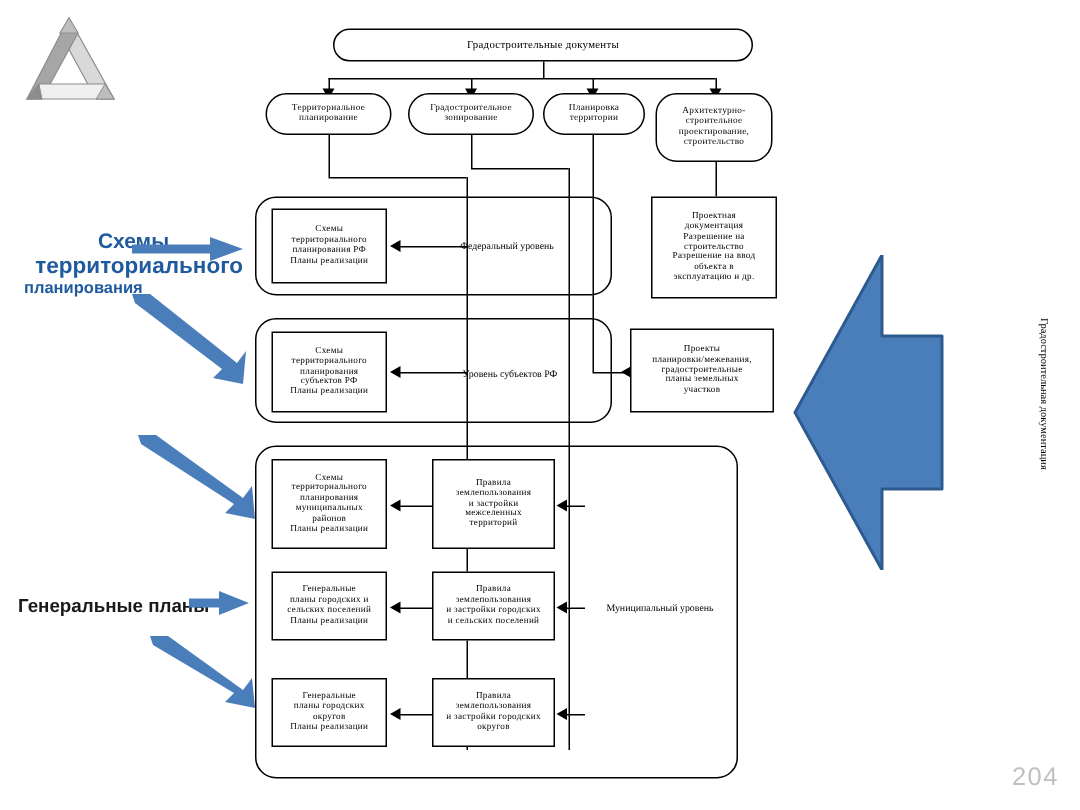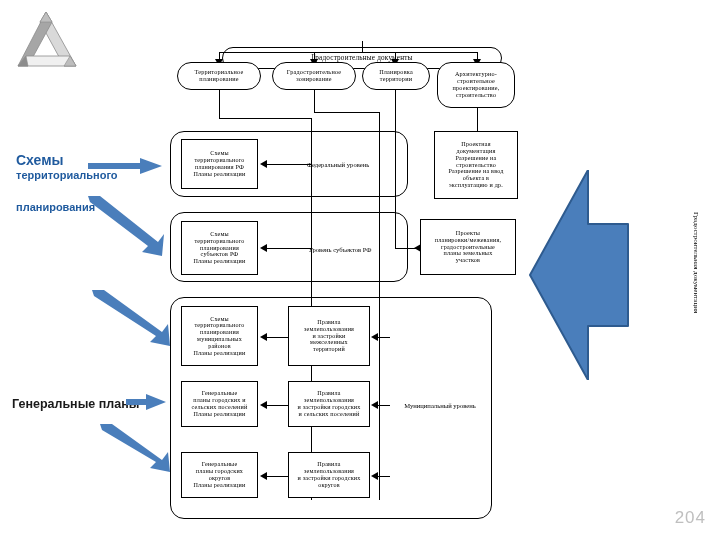--- a/index.html
+++ b/index.html
@@ -137,21 +137,21 @@
     <svg viewBox="0 0 80 64" width="80" height="64" aria-hidden="true">
       <polygon points="38,4 68,58 56,58 32,14" fill="#d9d9d9" stroke="#8c8c8c" stroke-width="0.8"></polygon>
       <polygon points="38,4 44,14 20,58 10,58" fill="#a6a6a6" stroke="#8c8c8c" stroke-width="0.8"></polygon>
       <polygon points="10,58 68,58 62,48 18,48" fill="#f0f0f0" stroke="#8c8c8c" stroke-width="0.8"></polygon>
       <polygon points="38,4 32,14 44,14" fill="#bfbfbf" stroke="#8c8c8c" stroke-width="0.6"></polygon>
       <polygon points="10,58 18,48 20,58" fill="#8c8c8c" stroke="#8c8c8c" stroke-width="0.6"></polygon>
       <polygon points="56,58 62,48 68,58" fill="#bdbdbd" stroke="#8c8c8c" stroke-width="0.6"></polygon>
     </svg>
   </div>
 
-  <div class="node rounded" style="left:222px; top:19px; width:280px; height:22px; font-size:7.2px;margin-top:28px;">
+  <div class="node rounded" style="left:222px; top:19px; width:280px; height:22px; font-size:7.2px;">
     <span class="txt">Градостроительные документы</span>
   </div>
 
   <div class="line-v" style="left:362px; top:41px; height:11px;"></div>
   <div class="line-h" style="left:219px; top:52px; width:258px;"></div>
 
   <div class="line-v" style="left:219px; top:52px; height:9px;"></div>
   <div class="arrow-down" style="left:215px; top:59px;"></div>
 
   <div class="line-v" style="left:314px; top:52px; height:9px;"></div>
@@ -307,23 +307,23 @@
 
   <div class="node" style="left:420px; top:219px; width:96px; height:56px; font-size:6.1px;">
     <span class="txt">Проекты
 планировки/межевания,
 градостроительные
 планы земельных
 участков</span>
   </div>
 
   <div class="blue-label" style="left:16px; top:152px; width:146px; font-size:12px; color:#1f5a9e;">
-    <div style="font-size:14px;">Схемы</div>
-    <div style="font-size:11px;">территориального</div>
-    <div style="font-size:11px;margin-top:20px;">планирования</div>
+    <div style="font-size:14px;text-align:center;">Схемы</div>
+    <div style="font-size:15px;text-align:right;">территориального</div>
+    <div style="font-size:11px;">планирования</div>
   </div>
 
   <div class="blue-arrow-small" style="left:88px; top:158px; width:74px; height:16px;">
     <svg viewBox="0 0 74 16" width="74" height="16" aria-hidden="true">
       <polygon points="0,5 52,5 52,0 74,8 52,16 52,11 0,11" fill="#4a7ebb"></polygon>
     </svg>
   </div>
 
   <div class="blue-arrow-small" style="left:88px; top:196px; width:76px; height:60px;">
     <svg viewBox="0 0 76 60" width="76" height="60" aria-hidden="true">

